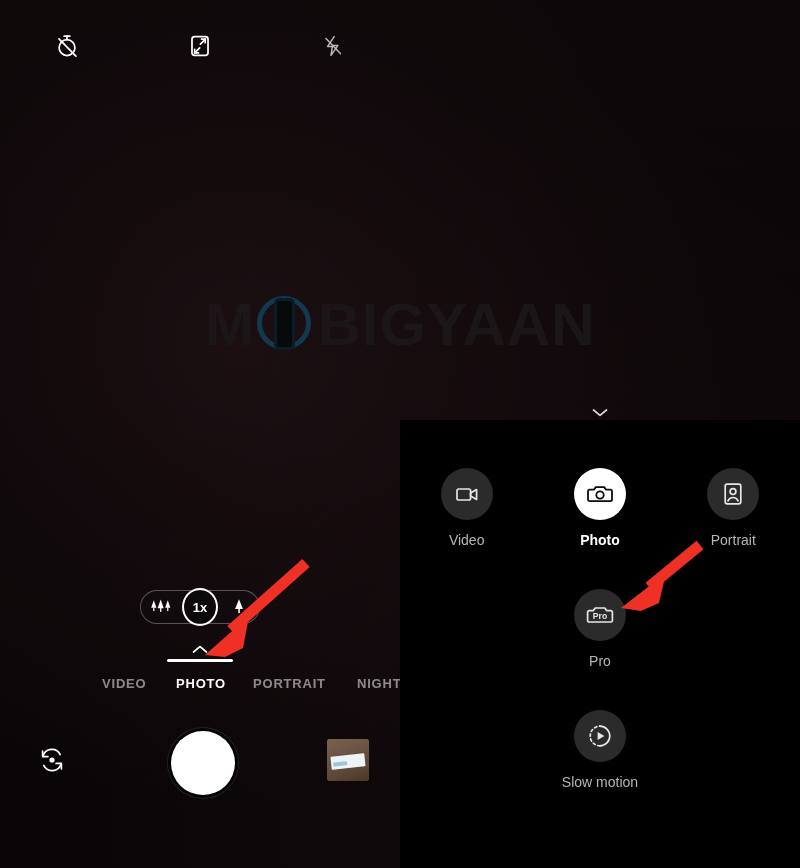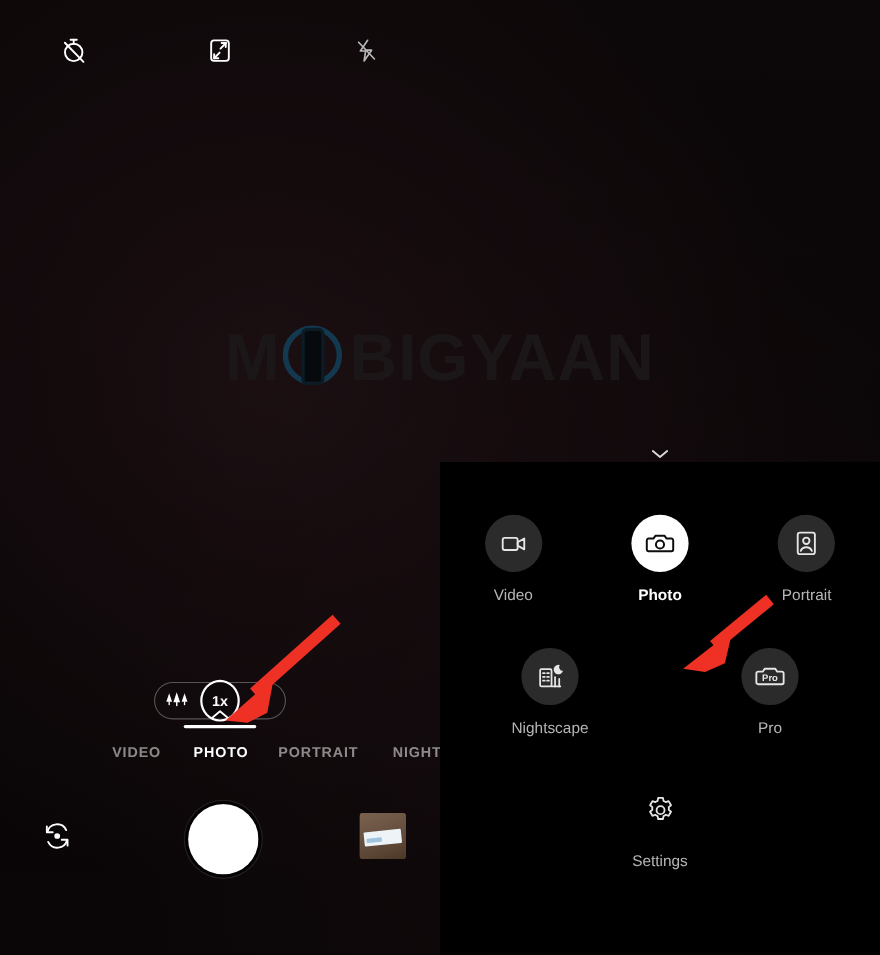--- a/index.html
+++ b/index.html
@@ -90,21 +90,21 @@
     justify-content: center;
   }
   #icon-timer-off { left: 45px; }
   #icon-aspect    { left: 178px; }
   #icon-flash-off { left: 311px; }
 
   
   #zoom-pill {
     position: absolute;
     left: 140px;
-    top: 620px;
+    top: 590px;
     width: 120px;
     height: 34px;
     border: 1px solid rgba(255,255,255,0.30);
     border-radius: 17px;
     background: rgba(18,14,15,0.45);
     box-sizing: border-box;
   }
   .zoom-seg {
     position: absolute;
     top: 0;
@@ -419,56 +419,39 @@
               <path d="M8.9 20.8 a5.6 5.6 0 0 1 10.2 0"></path>
             </svg>
           </div>
           <div class="mode-label">Portrait</div>
         </div>
       </div>
 
       <div class="mode-row">
         <div class="mode-cell">
           <div class="mode-circle">
-            <svg width="28" height="28" viewBox="0 0 28 28" fill="none" stroke="#e6e6e6" stroke-width="1.6" stroke-linejoin="round" stroke-linecap="round">
-              <rect x="5.0" y="7.4" width="10.4" height="15.6" rx="1.3"></rect>
-              <line x1="7.6" y1="11.0" x2="9.2" y2="11.0"></line>
-              <line x1="11.4" y1="11.0" x2="13.0" y2="11.0"></line>
-              <line x1="7.6" y1="14.4" x2="9.2" y2="14.4"></line>
-              <line x1="11.4" y1="14.4" x2="13.0" y2="14.4"></line>
-              <line x1="7.6" y1="17.8" x2="9.2" y2="17.8"></line>
-              <line x1="11.4" y1="17.8" x2="13.0" y2="17.8"></line>
-              <line x1="15.4" y1="23.0" x2="23.4" y2="23.0"></line>
-              <line x1="18.6" y1="14.6" x2="18.6" y2="23.0"></line>
-              <line x1="22.4" y1="16.2" x2="22.4" y2="23.0"></line>
-              <path d="M22.8 3.6 a4.3 4.3 0 1 0 3.0 5.2 a3.4 3.4 0 0 1 -3.0 -5.2 z" fill="#e6e6e6" stroke="none"></path>
-            </svg>
-          </div>
-          <div class="mode-label">Nightscape</div>
-        </div>
-        <div class="mode-cell">
-          <div class="mode-circle">
             <svg width="30" height="30" viewBox="0 0 30 30" fill="none">
               <path d="M4.2 10.6 h4.2 l1.8 -2.6 h9.6 l1.8 2.6 h4.2 a1.6 1.6 0 0 1 1.6 1.6 v8.2 a1.6 1.6 0 0 1 -1.6 1.6 h-21.6 a1.6 1.6 0 0 1 -1.6 -1.6 v-8.2 a1.6 1.6 0 0 1 1.6 -1.6 z" stroke="#e6e6e6" stroke-width="1.7" stroke-linejoin="round"></path>
               <text x="15" y="19.4" text-anchor="middle" font-family="'Liberation Sans', sans-serif" font-size="8.6" font-weight="bold" fill="#e6e6e6">Pro</text>
             </svg>
           </div>
           <div class="mode-label">Pro</div>
         </div>
       </div>
 
       <div class="mode-row">
         <div class="mode-cell">
-          <div class="mode-circle bare">
-            <svg width="29" height="29" viewBox="0 0 28 28" fill="none" stroke="#e6e6e6" stroke-width="1.6" stroke-linejoin="round" stroke-linecap="round">
-              <path d="M11.9 3.2 h4.2 l0.5 2.6 a8.6 8.6 0 0 1 2.0 1.15 l2.5 -0.9 l2.1 3.6 l-2.0 1.7 a8.6 8.6 0 0 1 0 2.3 l2.0 1.7 l-2.1 3.6 l-2.5 -0.9 a8.6 8.6 0 0 1 -2.0 1.15 l-0.5 2.6 h-4.2 l-0.5 -2.6 a8.6 8.6 0 0 1 -2.0 -1.15 l-2.5 0.9 l-2.1 -3.6 l2.0 -1.7 a8.6 8.6 0 0 1 0 -2.3 l-2.0 -1.7 l2.1 -3.6 l2.5 0.9 a8.6 8.6 0 0 1 2.0 -1.15 z"></path>
-              <circle cx="14" cy="14" r="3.5"></circle>
+          <div class="mode-circle">
+            <svg width="28" height="28" viewBox="0 0 28 28" fill="none" stroke="#e6e6e6" stroke-width="1.7" stroke-linecap="round" stroke-linejoin="round">
+              <path d="M14 4.2 A 9.8 9.8 0 0 1 14 23.8"></path>
+              <path d="M14 23.8 A 9.8 9.8 0 0 1 14 4.2" stroke-dasharray="2.3 2.7"></path>
+              <path d="M11.6 10.0 L18.4 14.0 L11.6 18.0 Z" fill="#e6e6e6" stroke="none"></path>
             </svg>
           </div>
-          <div class="mode-label">Settings</div>
+          <div class="mode-label">Slow motion</div>
         </div>
       </div>
 
     </div>
   </div>
 
   <svg id="annotations" viewBox="0 0 800 868">
     <g>
       <line x1="306" y1="563" x2="231" y2="630" stroke="#ee3124" stroke-width="11" stroke-linecap="butt"></line>
       <path d="M205 655 L249 616 L243 648 L225 657 Z" fill="#ee3124"></path>

